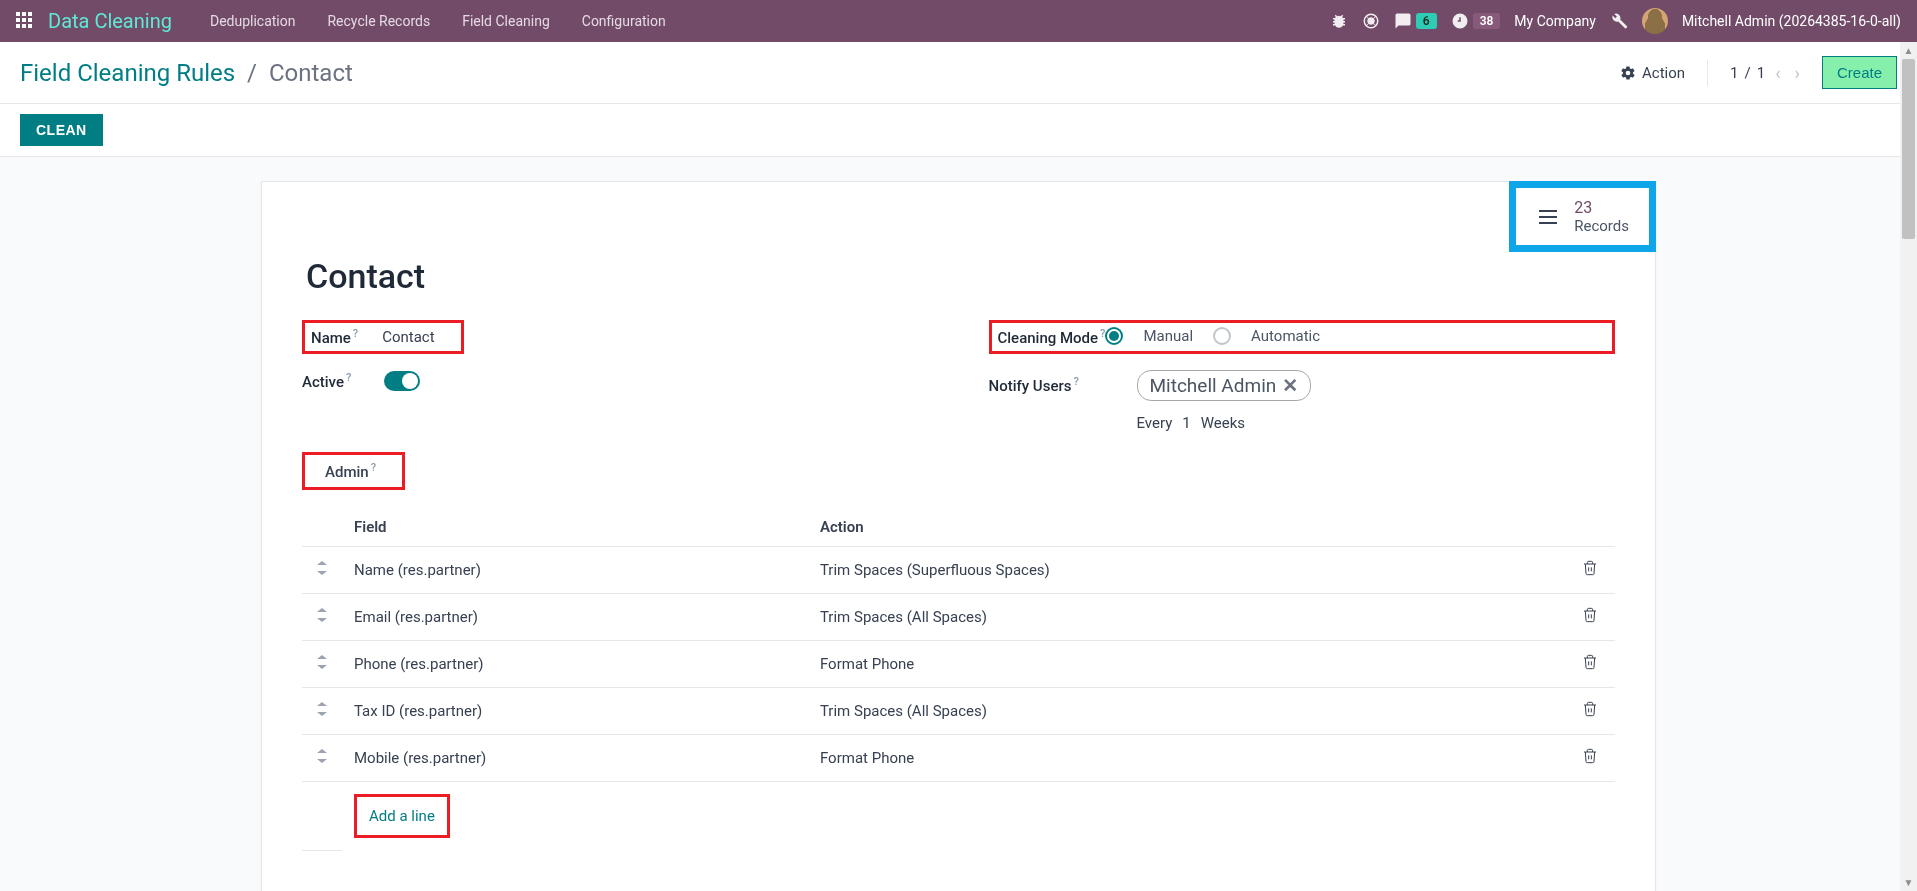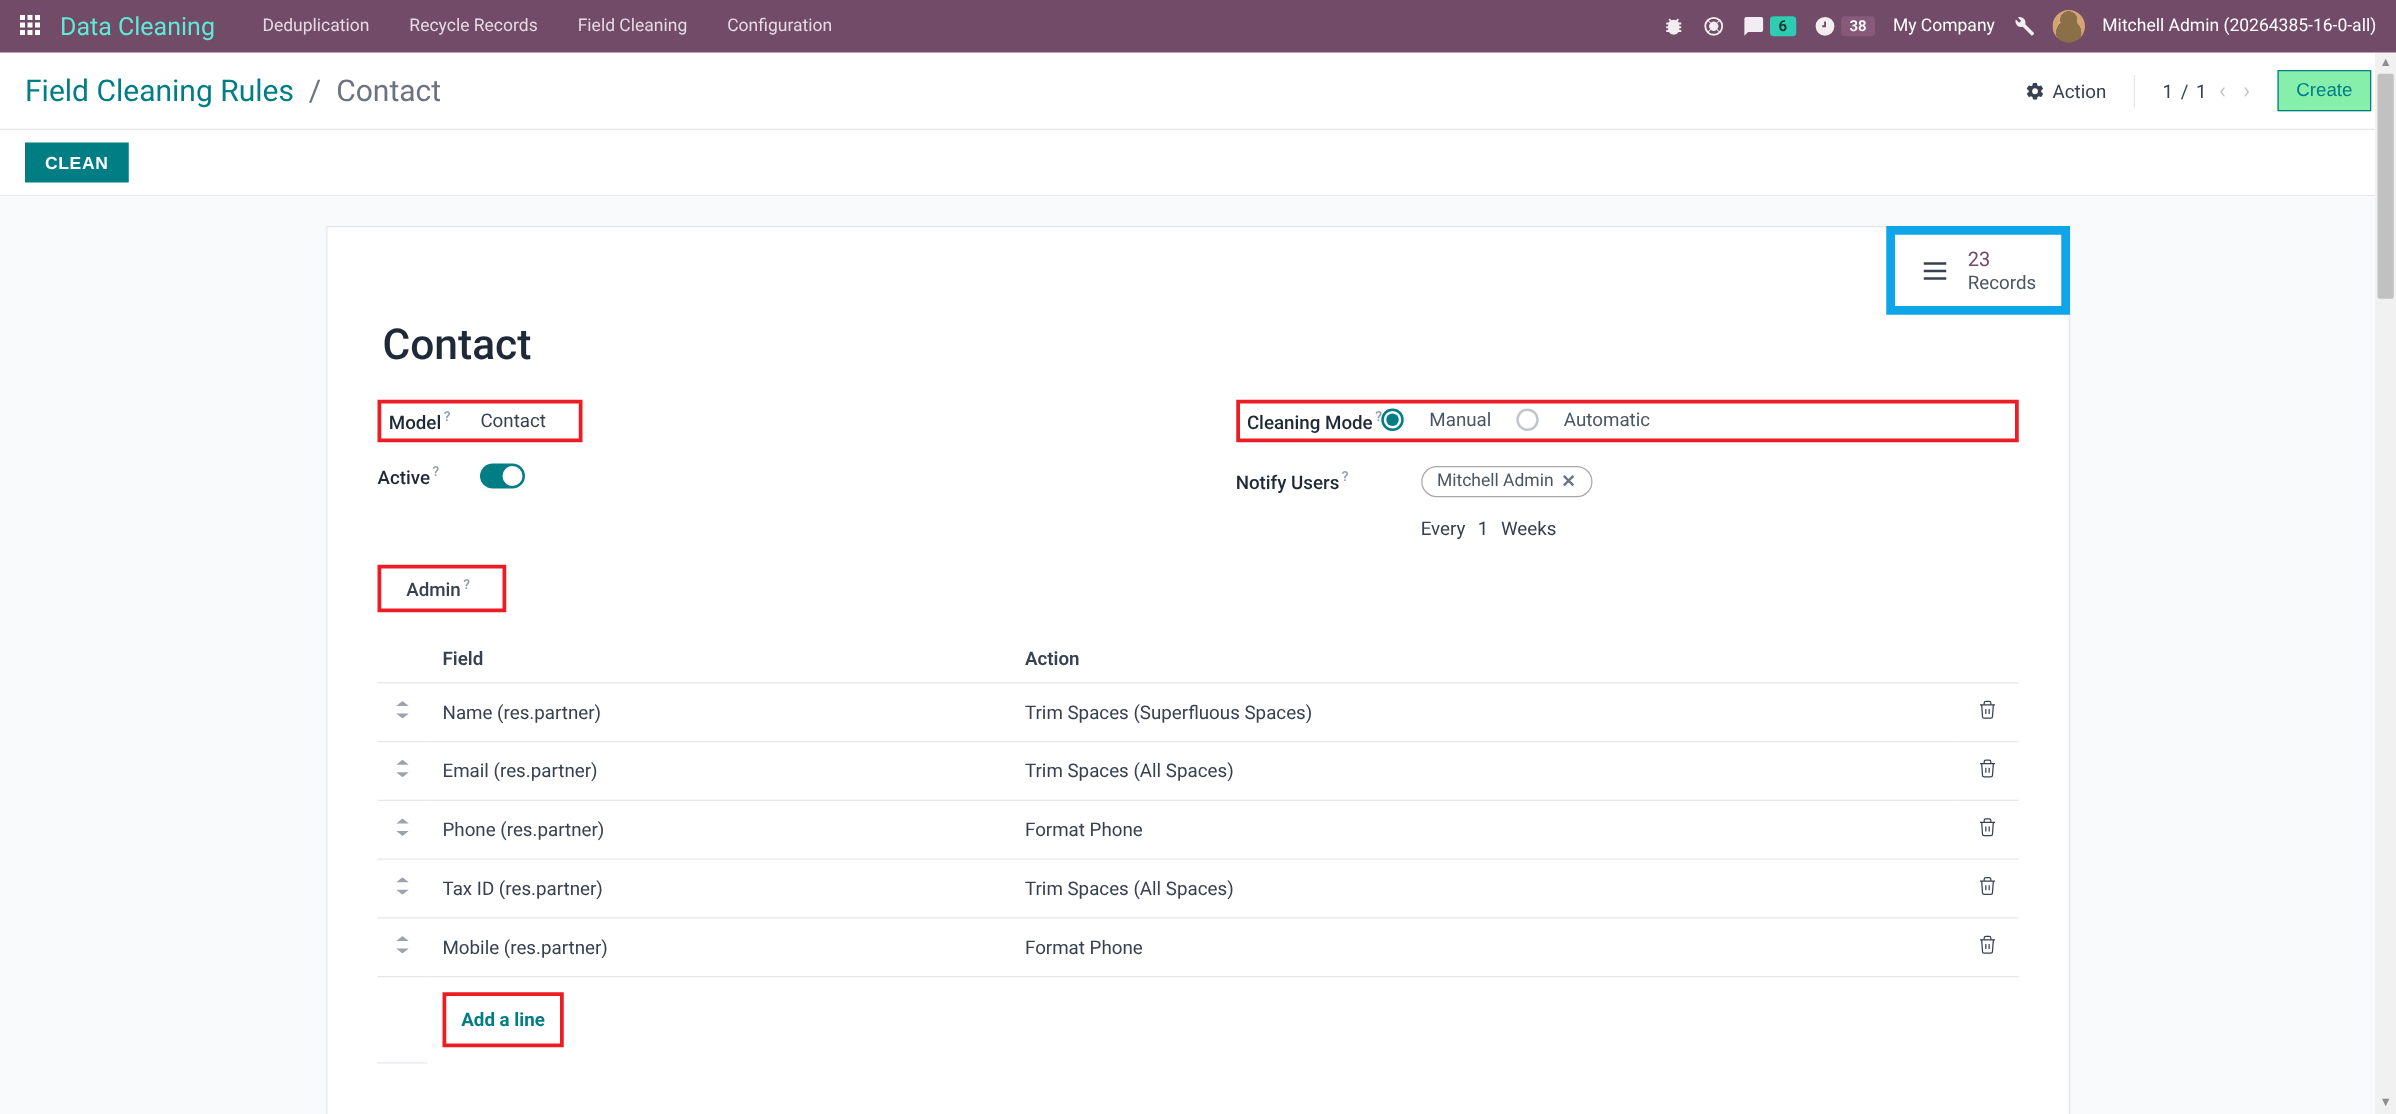--- a/index.html
+++ b/index.html
@@ -67,21 +67,21 @@
 .toggle::after { content:''; position:absolute; right:2px; top:2px; width:16px; height:16px; background:#fff; border-radius:50%; }
 
 
 .radio-group { display:flex; gap:20px; align-items:center;}
 .radio { width:18px; height:18px; border:2px solid #017E84; border-radius:50%; display:inline-flex; align-items:center; justify-content:center;}
 .radio.checked::after { content:''; width:10px; height:10px; background:#017E84; border-radius:50%;}
 .radio.unchecked { border-color:#C0C6CC;}
 .radio-label { font-size:15px; color:#4B5563; }
 
 
-.tag { display:inline-flex; align-items:center; gap:6px; border:1px solid #A8A8A8; border-radius:14px; padding: 3px 12px; font-size:14px; color:#4B5563;}
+.tag { display:inline-flex; align-items:center; gap:6px; border:1px solid #A8A8A8; border-radius:14px; padding: 3px 12px; font-size:19px; color:#4B5563;}
 .tag-x { font-weight:bold; color:#6B7280; cursor:pointer;}
 
 .every-row { display:flex; align-items:center; gap:10px; font-size:15px; color:#374151; margin-top:10px;}
 
 
 .rules-section { margin-top: 20px; }
 .rules-tab-wrap { display:inline-block; }
 .rules-tab { font-size:15px; font-weight:500; padding: 6px 14px 6px 8px; }
 .rules-tab .q { color:#8B9BAB; font-size:11px; vertical-align:super; margin-left:2px;}
 
@@ -203,21 +203,21 @@
       </div>
     </div>
 
     <div class="sheet-inner">
       <h1 class="record-title">Contact</h1>
 
       <div class="form-grid">
 
         <div>
           <div class="red-box-tight" style="padding:4px 26px 4px 6px; gap:24px;">
-            <span class="form-label"><span>Model</span><span class="q">?</span></span>
+            <span class="form-label"><span>Name</span><span class="q">?</span></span>
             <span class="form-value">Contact</span>
           </div>
           <div class="form-row" style="margin-top:8px;">
             <div class="form-label-wrap" style="width:82px;">
               <span class="form-label"><span>Active</span><span class="q">?</span></span>
             </div>
             <span class="toggle"></span>
           </div>
         </div>
 
@@ -332,21 +332,21 @@
                       <polyline points="3 6 5 6 21 6"></polyline>
                       <path d="M19 6l-1 14a2 2 0 0 1-2 2H8a2 2 0 0 1-2-2L5 6"></path>
                       <path d="M10 11v6M14 11v6"></path>
                       <path d="M8 6V4a2 2 0 0 1 2-2h4a2 2 0 0 1 2 2v2"></path>
                     </svg></span></td>
               </tr>
             </tbody>
           <tfoot>
             <tr>
               <td class="handle-col"></td>
-              <td colspan="3" style="border-bottom:none;font-weight:bold;">
+              <td colspan="3" style="border-bottom:none;">
                 <span class="red-box" style="padding:2px 2px;">
                   <span class="add-line">Add a line</span>
                 </span>
               </td>
             </tr>
           </tfoot>
         </table>
       </div>
 
     </div>

